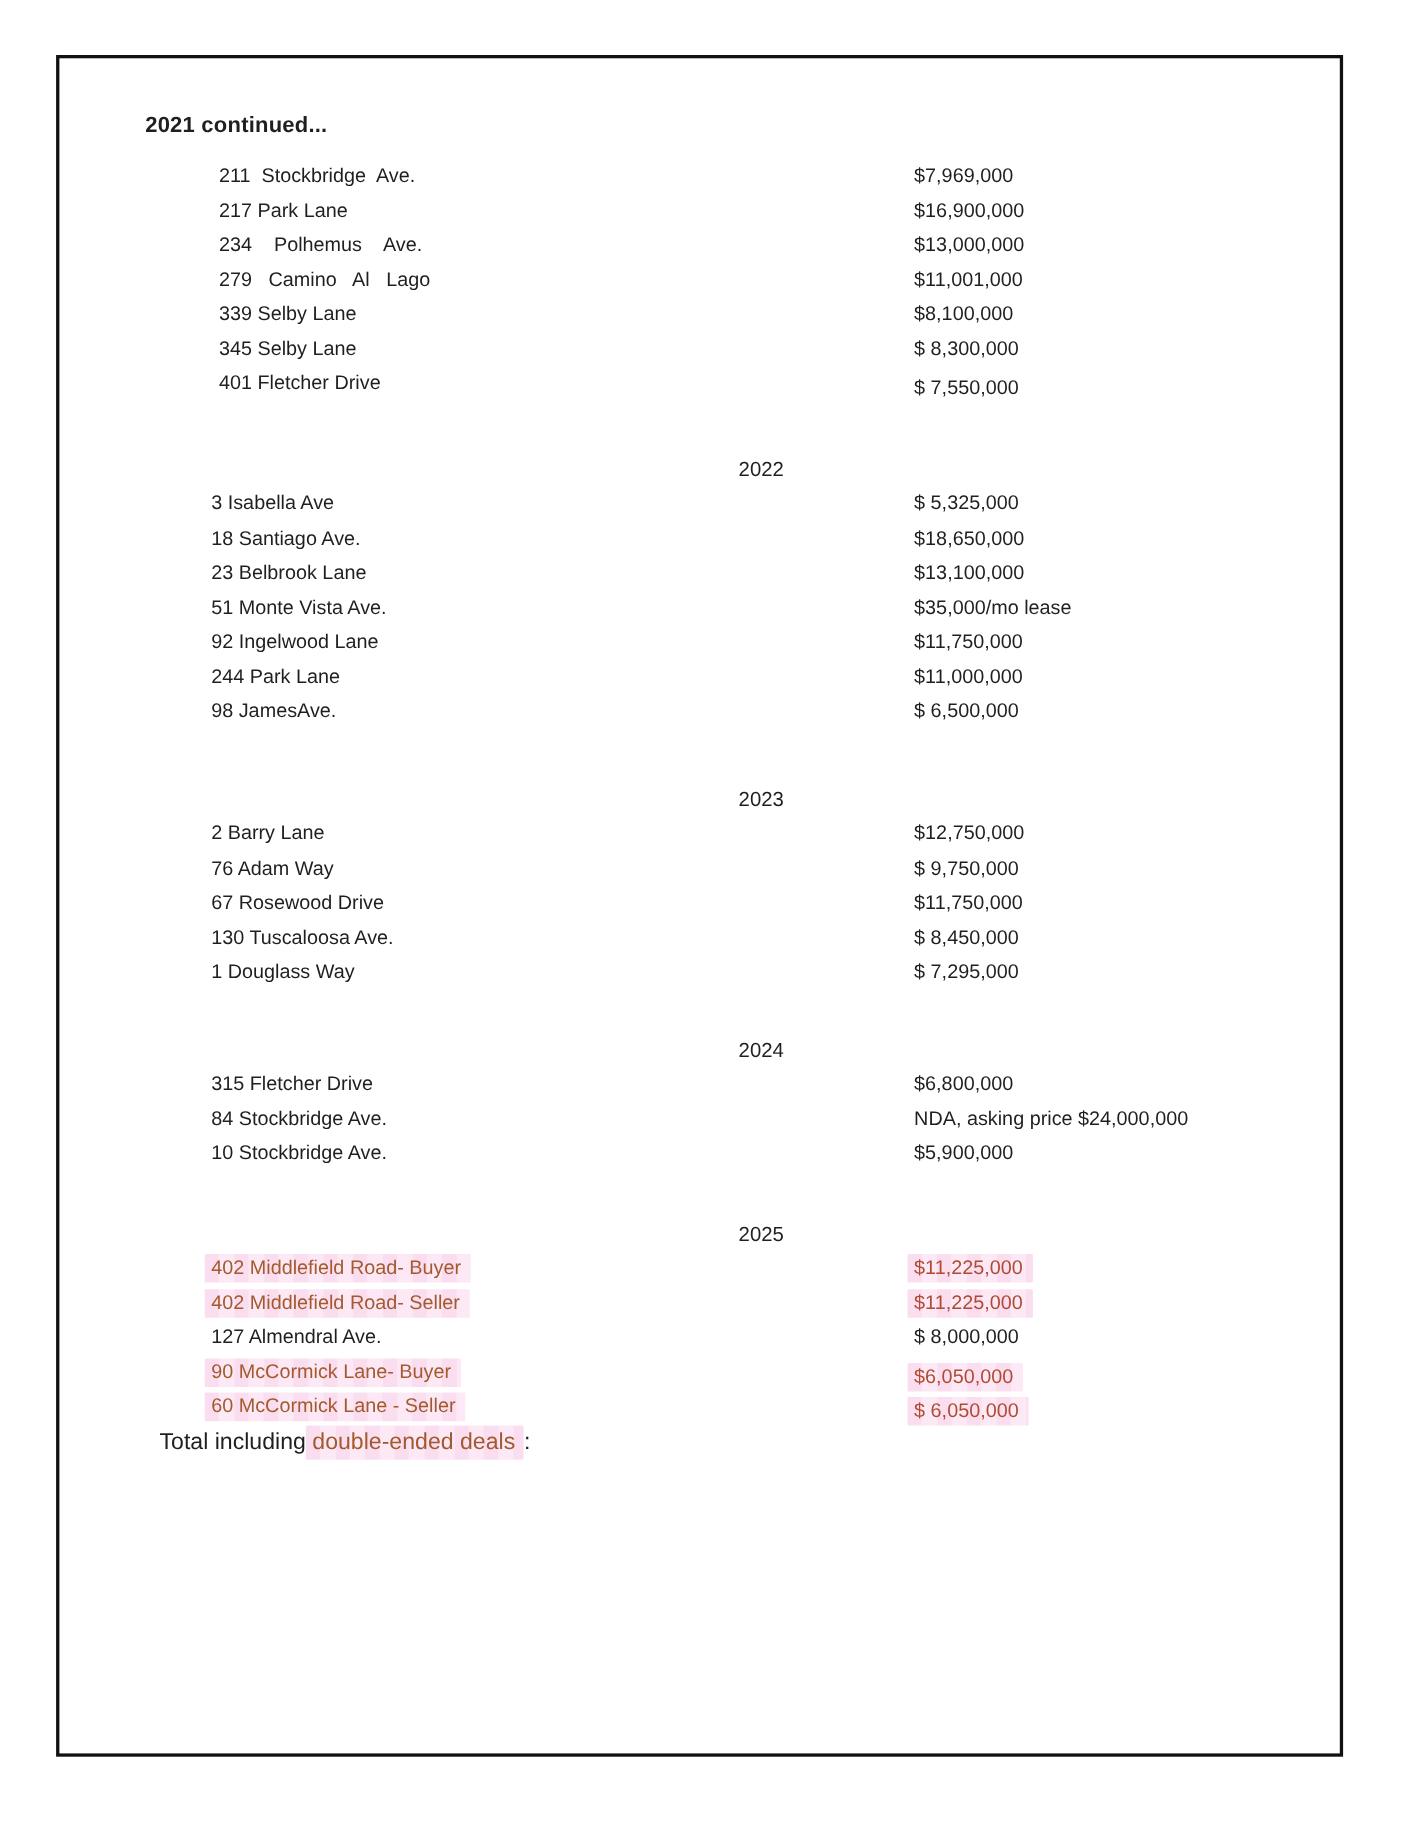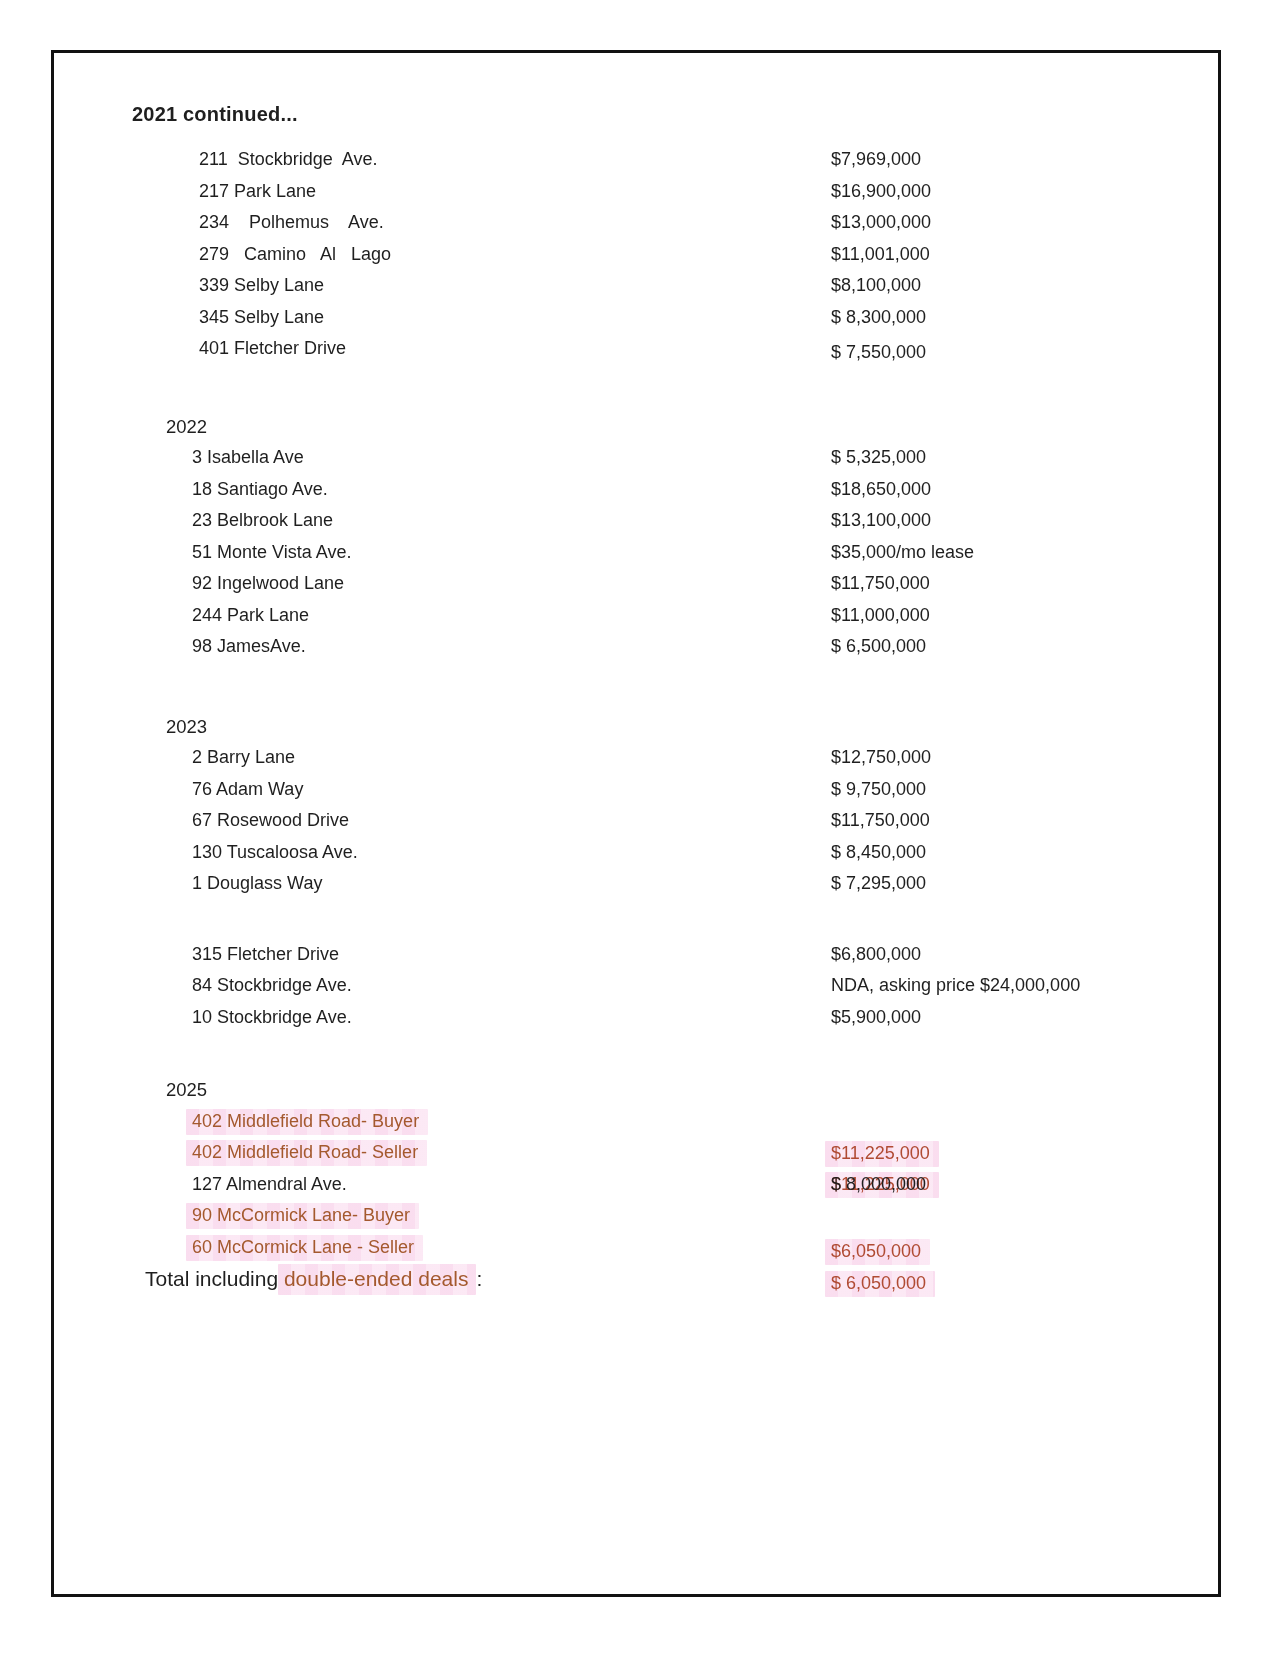--- a/index.html
+++ b/index.html
@@ -30,21 +30,21 @@
   }
   .page-title {
     margin: 50px 0 0 78px;
     font-size: 20px;
     line-height: 22px;
     font-weight: bold;
     letter-spacing: 0.2px;
     white-space: pre;
   }
   .sections { position: relative; }
-  .section { position: relative; }
+  .section { position: relative; text-align: center; }
   .section-year {
     position: relative;
     padding-left: 112px;
     font-size: 18.5px;
     line-height: 31.5px;
     white-space: pre;
   }
   .row {
     position: relative;
     font-size: 18px;
@@ -65,21 +65,21 @@
     white-space: pre;
   }
   .row .price.offset { transform: translateY(4px); }
   
   .section.first-section { margin-top: 19px; }
   .section.s-2022 { margin-top: 46px; }
   .section.s-2023 { margin-top: 48px; }
   .section.s-2024 { margin-top: 39px; }
   .section.s-2025 { margin-top: 41px; }
   .accent-text { color: var(--accent-text, #a4592e); }
-  .accent-price { color: var(--accent-price, #b04b33); margin-top: 32px; }
+  .accent-price { color: var(--accent-price, #b04b33); }
   .hl {
     background:
       repeating-linear-gradient(90deg,
         rgba(247, 199, 228, 0.40) 0px, rgba(247, 199, 228, 0.40) 13px,
         rgba(250, 222, 240, 0.22) 13px, rgba(250, 222, 240, 0.22) 27px),
       var(--highlight-pink, #fcecf6);
     padding: 2px 9px 4px 6px;
     margin-left: -6px;
     border-radius: 1px;
   }
@@ -188,20 +188,21 @@
           <div class="row">
             <span class="address"><span>130 Tuscaloosa Ave.</span></span>
             <span class="price"><span>$ 8,450,000</span></span>
           </div>
           <div class="row">
             <span class="address"><span>1 Douglass Way</span></span>
             <span class="price"><span>$ 7,295,000</span></span>
           </div>
         </div>
         <div class="section s-2024">
+          <div class="section-year">2024</div>
           <div class="row">
             <span class="address"><span>315 Fletcher Drive</span></span>
             <span class="price"><span>$6,800,000</span></span>
           </div>
           <div class="row">
             <span class="address"><span>84 Stockbridge Ave.</span></span>
             <span class="price"><span>NDA, asking price $24,000,000</span></span>
           </div>
           <div class="row">
             <span class="address"><span>10 Stockbridge Ave.</span></span>

